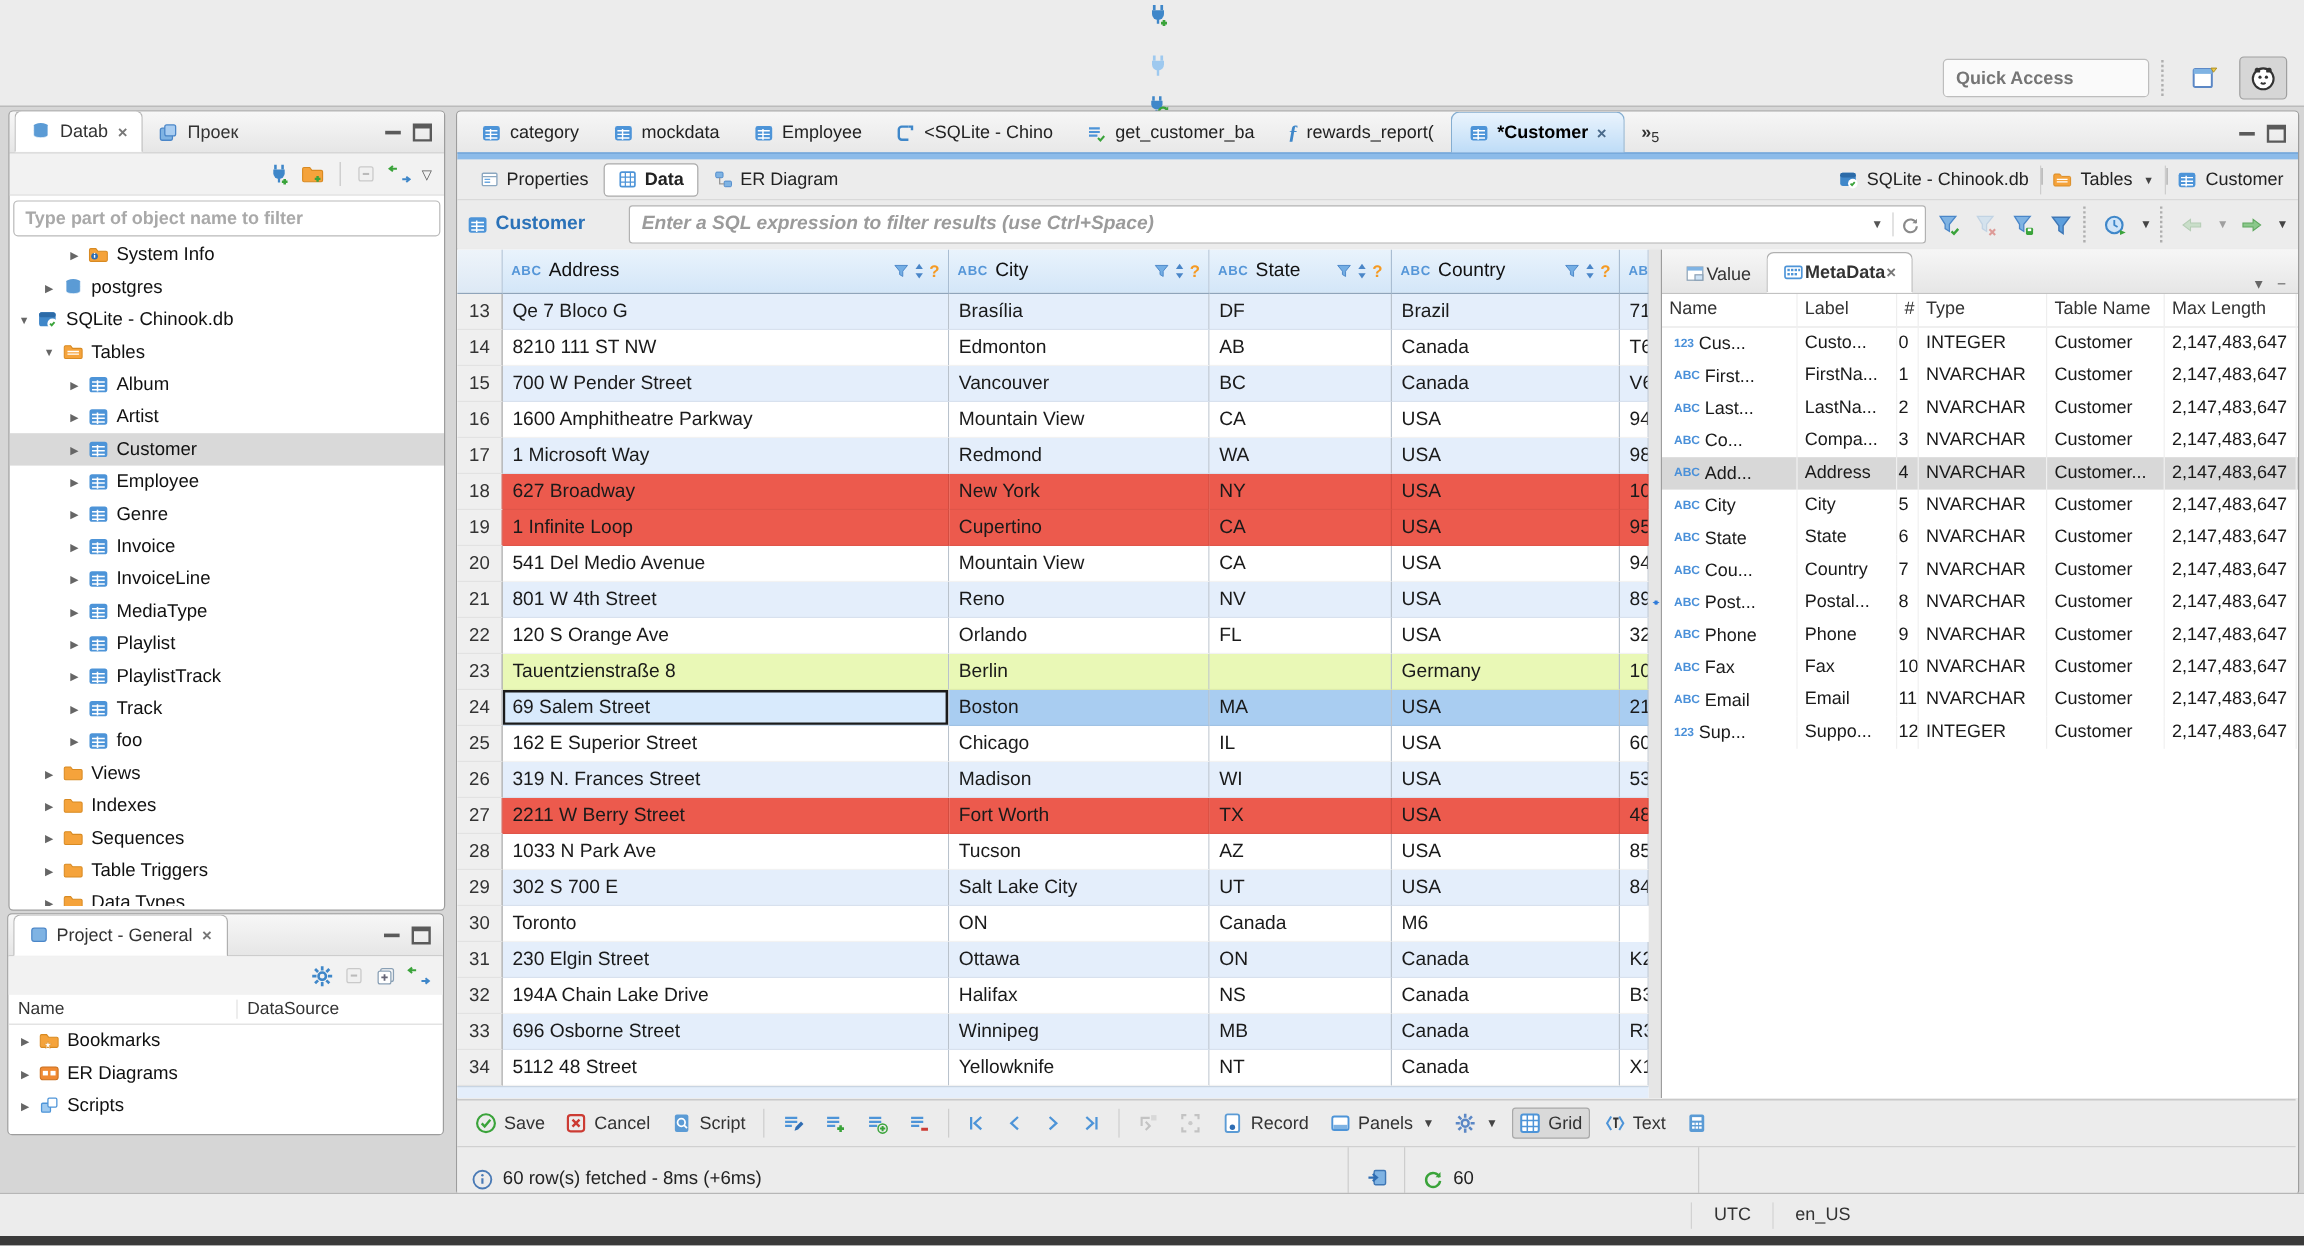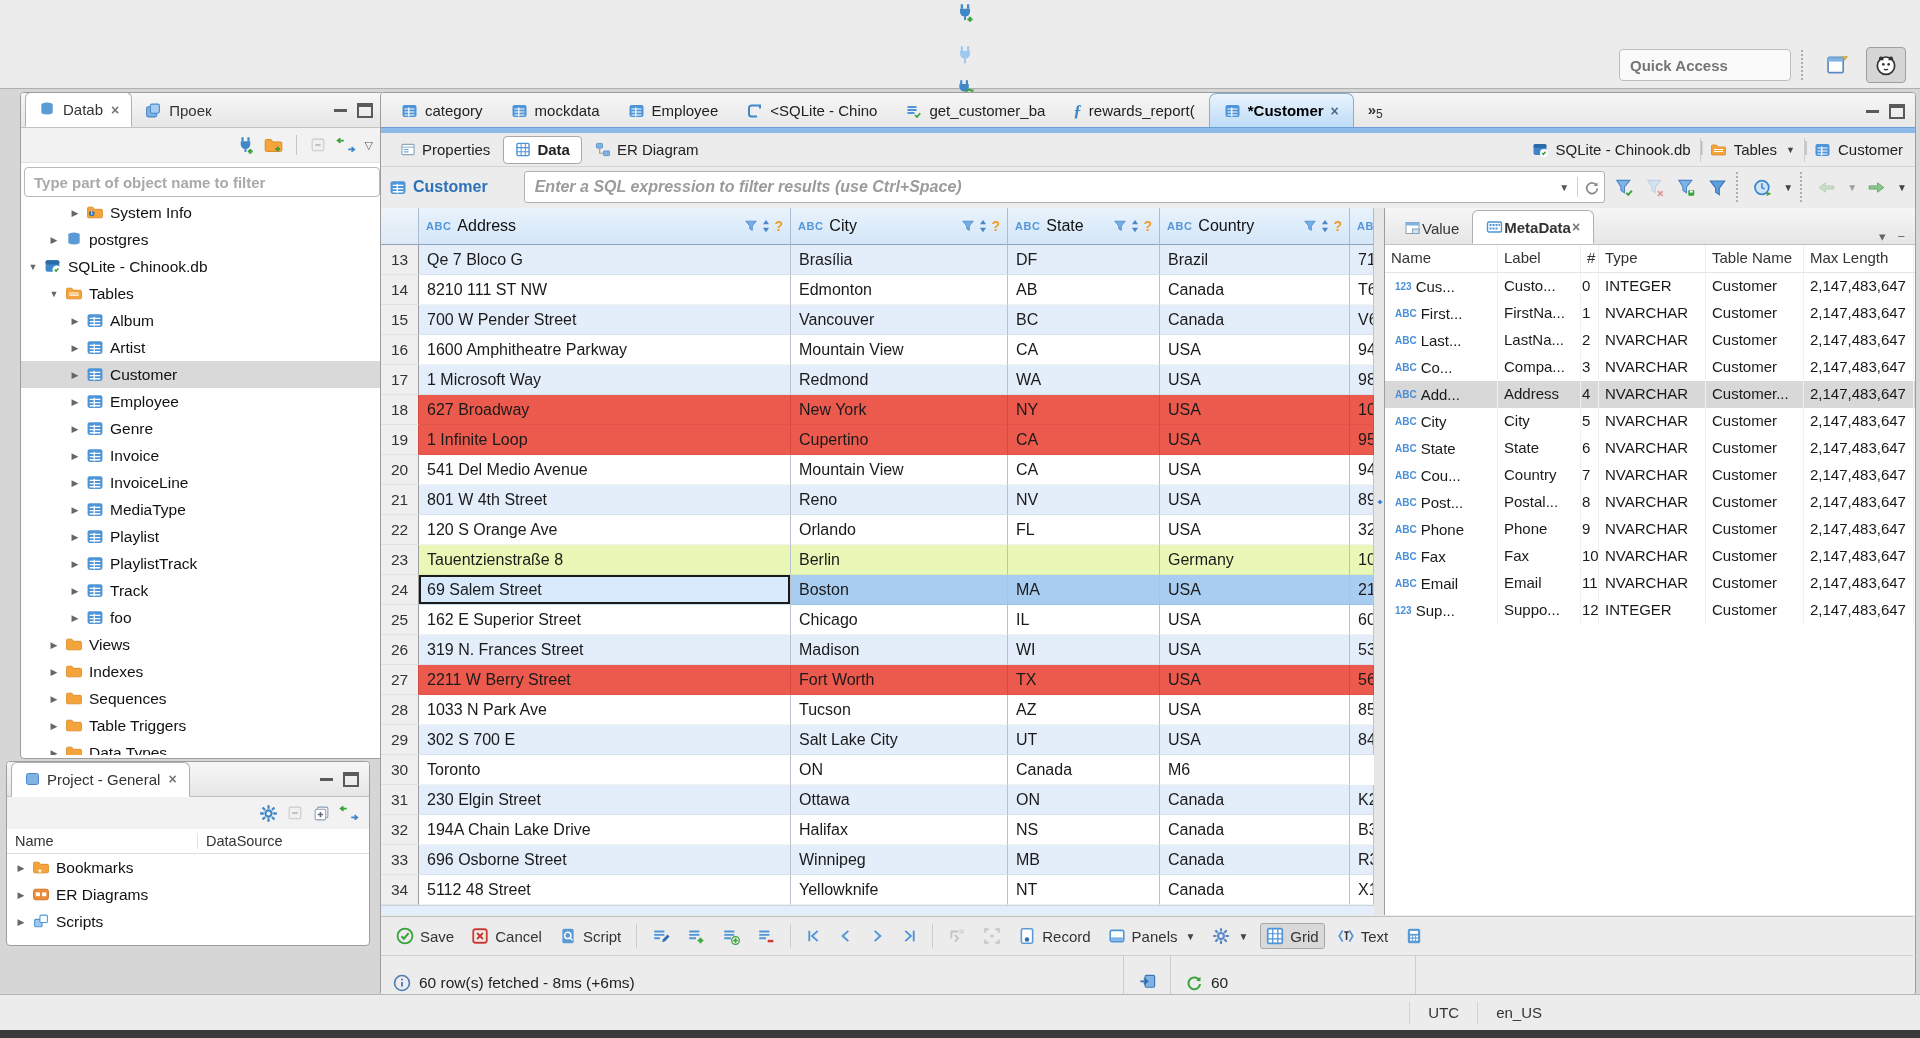--- a/index.html
+++ b/index.html
@@ -42,21 +42,21 @@
      border-bottom:1px solid #c2c2c2;padding-left:4px;}
   .ptab{display:flex;align-items:center;gap:6px;height:33px;padding:0 12px;font-size:15px;color:#333;
      border-radius:6px 6px 0 0;}
   .ptab.active{background:#fff;border:1px solid #b0b0b0;border-bottom:1px solid #fff;}
   .ptab .close{color:#777;font-size:14px;font-weight:bold;margin-left:2px;}
   .ptab .close:empty{display:none;}
   .winbtns{margin-left:auto;display:flex;align-items:center;gap:10px;padding-right:10px;}
   .minico{width:13px;height:3px;background:#5a5a5a;}
   .maxico{width:12px;height:9px;border:2px solid #5a5a5a;border-top-width:4px;}
 
-  #nav-panel{left:20px;top:92px;width:362px;height:665px;}
+  #nav-panel{left:7px;top:92px;width:362px;height:665px;}
   #nav-toolbar{display:flex;align-items:center;justify-content:flex-end;gap:9px;height:34px;
      background:#f2f2f2;padding-right:10px;border-bottom:1px solid #e0e0e0;}
   #nav-filter{display:block;width:336px;height:28px;margin:4px auto 2px auto;border:1px solid #b9b9b9;
      border-radius:4px;font-size:15px;padding:0 9px;color:#333;}
   #nav-filter::placeholder{color:#a9a9a9;}
   #tree{overflow:hidden;height:556px;}
   .trow{display:flex;align-items:center;gap:5px;height:27px;white-space:nowrap;}
   .trow.selected{background:#d9d9d9;}
   .arr{width:12px;font-size:9px;color:#666;text-align:center;flex:none;}
   .ticon{width:19px;height:17px;flex:none;}
@@ -1055,21 +1055,21 @@
         <div class="cell">WI</div>
         <div class="cell">USA</div>
         <div class="cell c-postal">53</div>
       </div>
       <div class="grow st-r">
         <div class="cell numcell">27</div>
         <div class="cell c-addr">2211 W Berry Street</div>
         <div class="cell">Fort Worth</div>
         <div class="cell">TX</div>
         <div class="cell">USA</div>
-        <div class="cell c-postal">56</div>
+        <div class="cell c-postal">48</div>
       </div>
       <div class="grow st-w">
         <div class="cell numcell">28</div>
         <div class="cell c-addr">1033 N Park Ave</div>
         <div class="cell">Tucson</div>
         <div class="cell">AZ</div>
         <div class="cell">USA</div>
         <div class="cell c-postal">85</div>
       </div>
       <div class="grow st-b">

